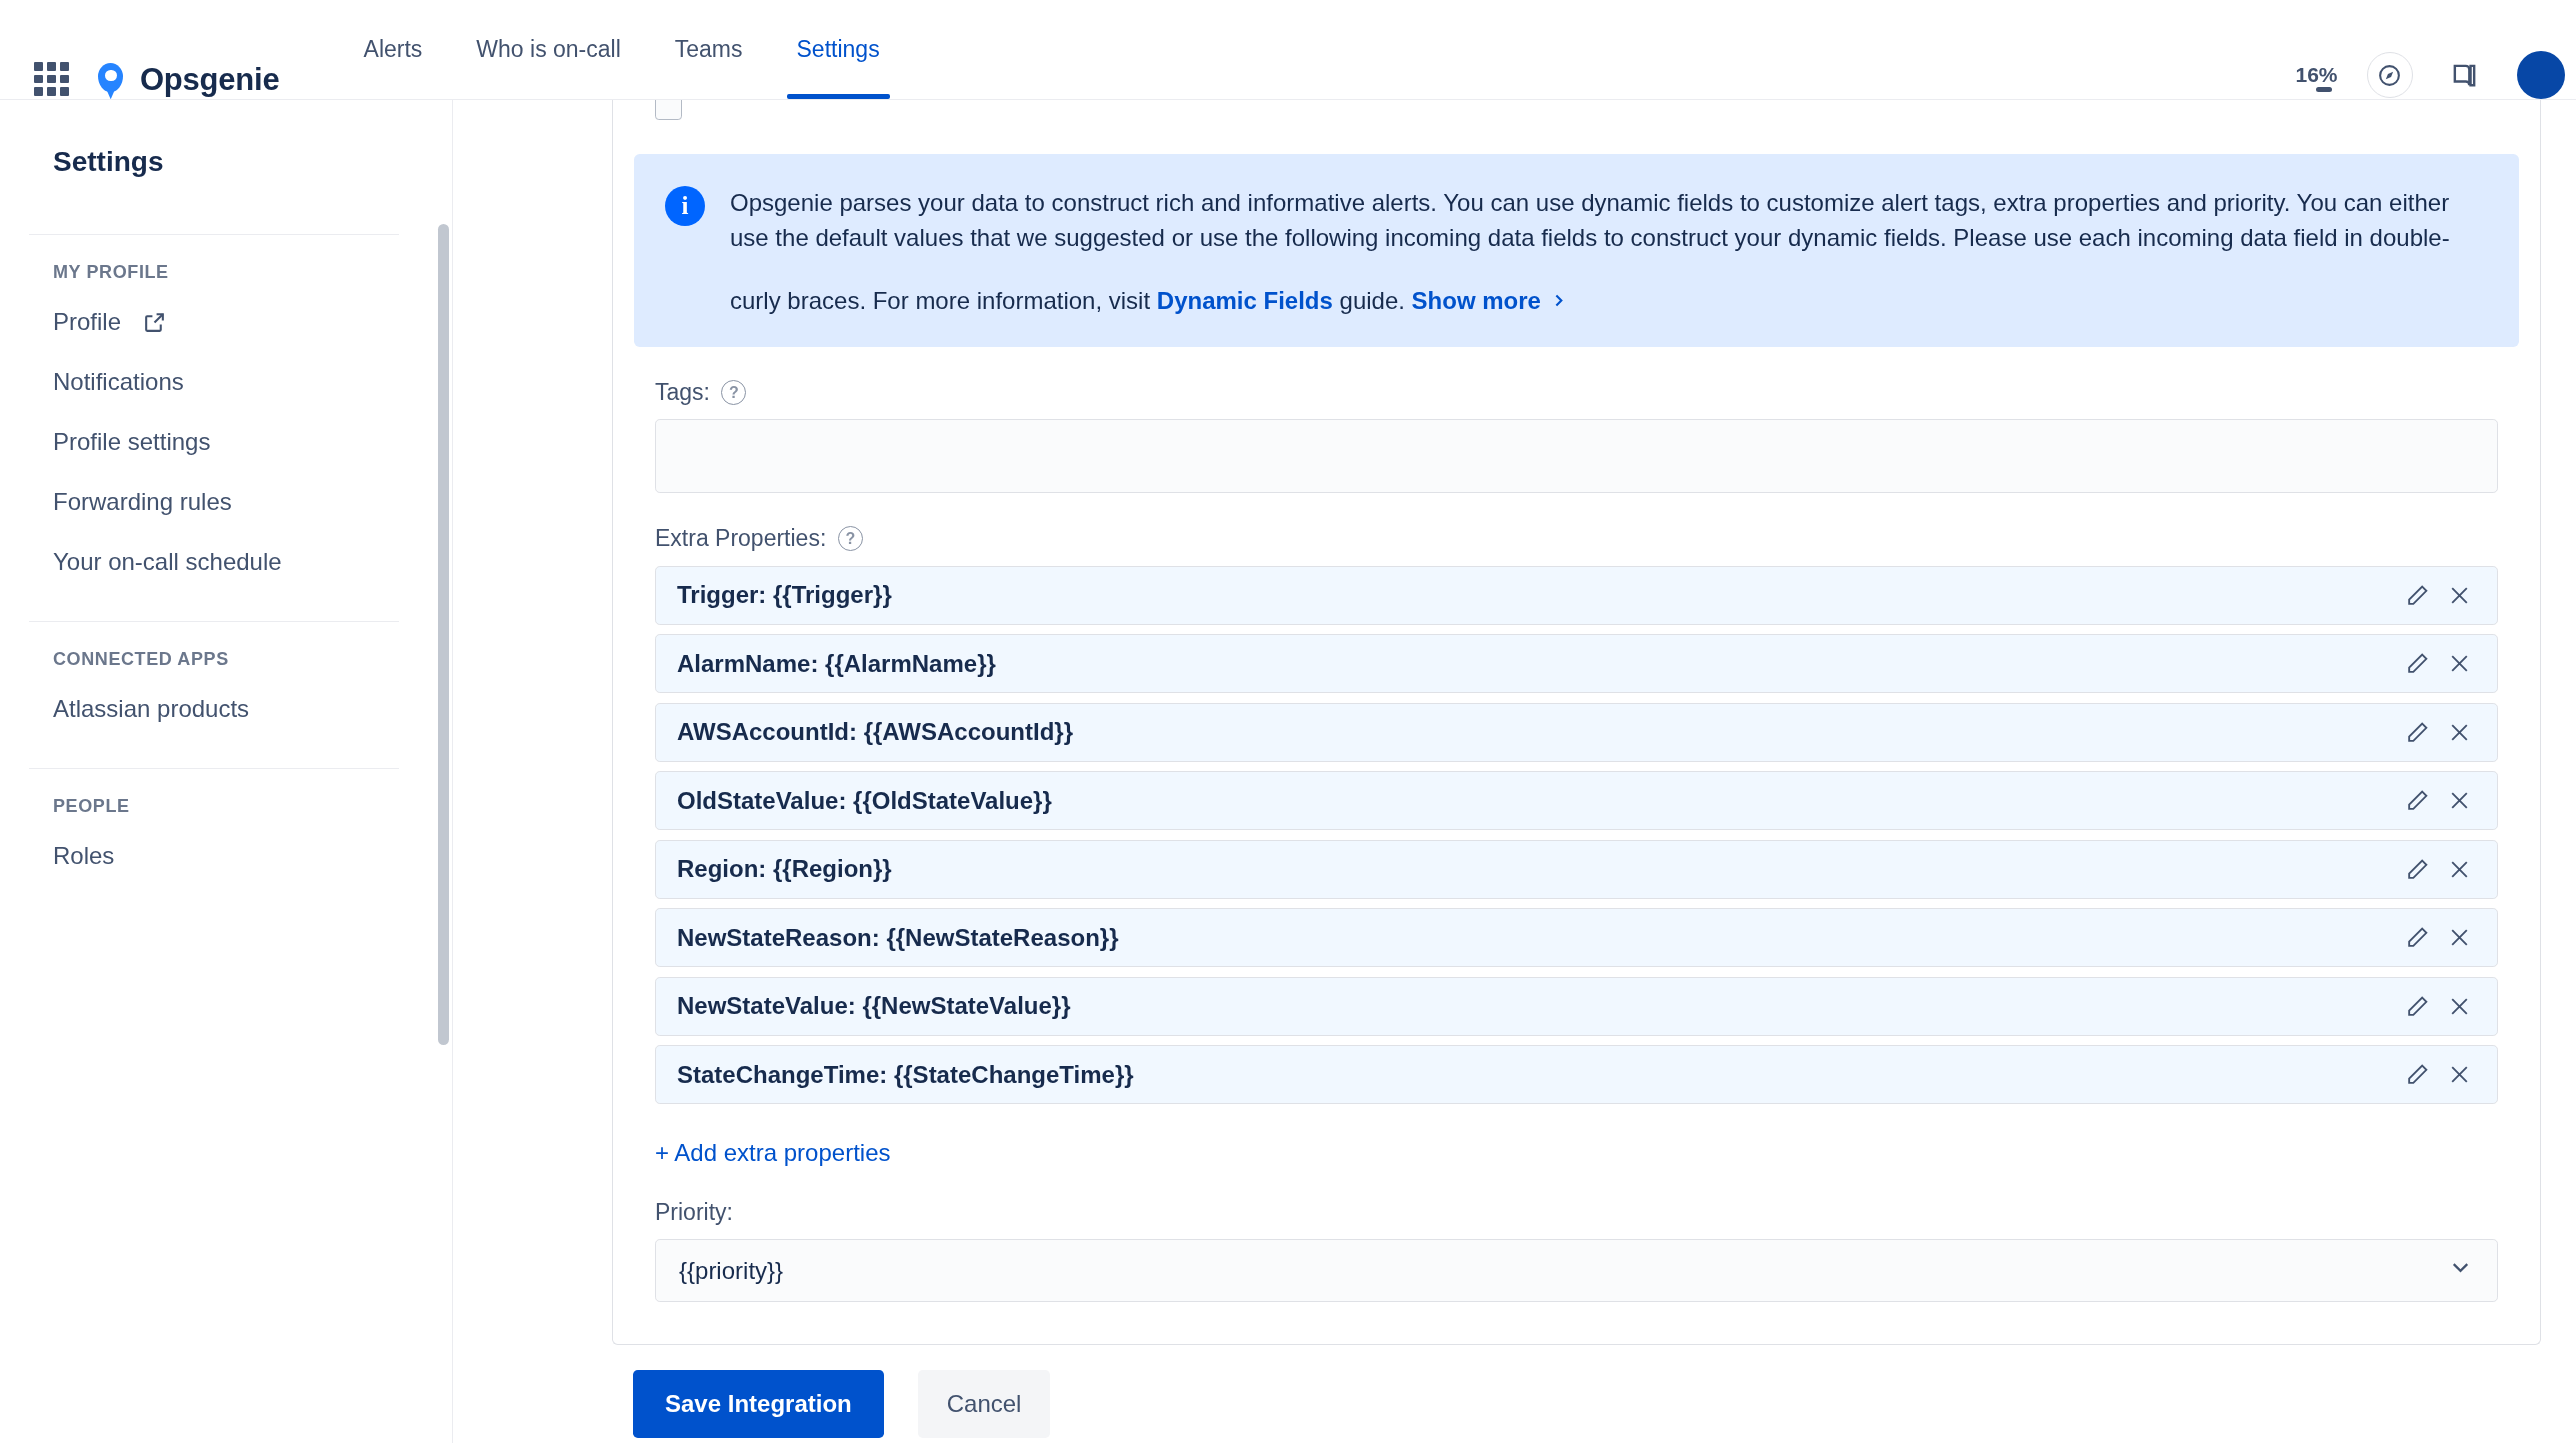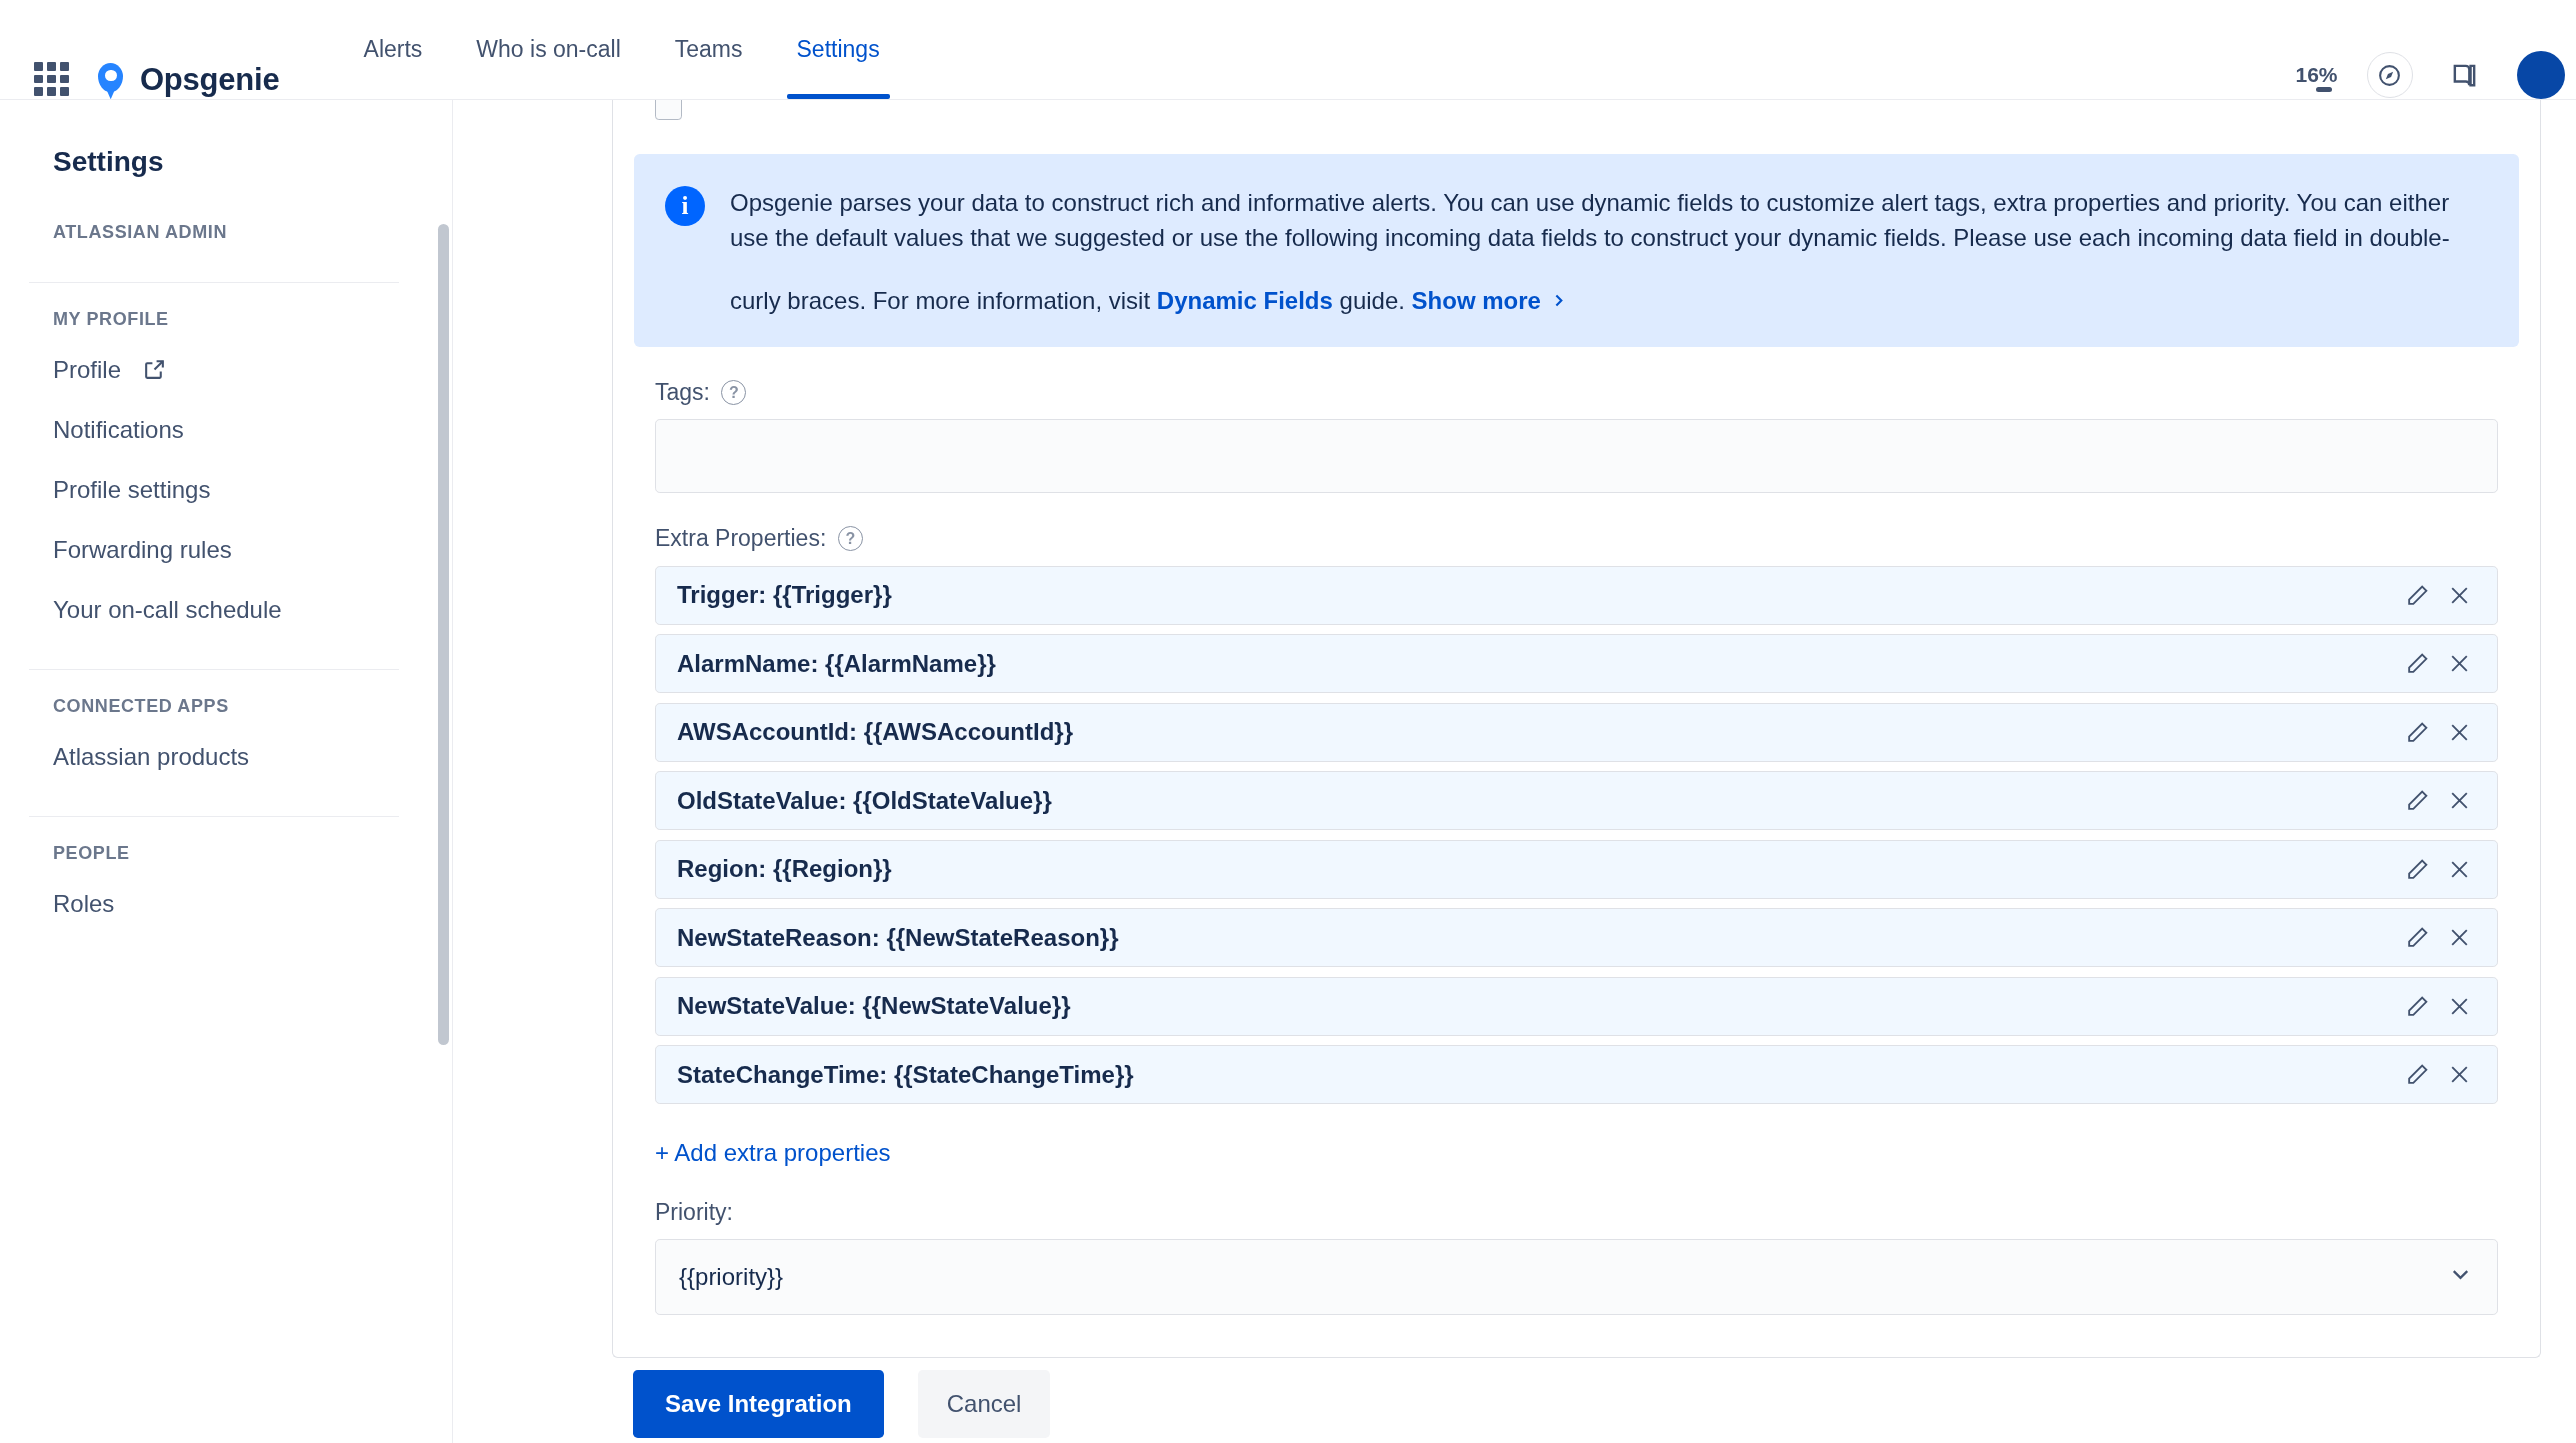--- a/index.html
+++ b/index.html
@@ -140,21 +140,21 @@
   }
   .prop-row {
     margin: 0 21px 9.5px 21px; height: 59px; background: #f1f8ff;
     border: 1px solid #dfe1e6; border-radius: 4.8px;
     display: flex; align-items: center; padding: 0 17px 0 21px;
   }
   .prop-text { flex: 1; font-size: 24px; color: #172b4d; font-weight: 600; }
   .row-icon { width: 42px; display: flex; align-items: center; justify-content: center; color: #42526e; cursor: pointer; }
   .add-link { margin: 25px 0 0 21px; font-size: 24px; color: #0052cc; font-weight: 500; cursor: pointer; display: inline-block; }
   .select-box {
-    margin: 0 21px; height: 76px; background: #fafbfc; border: 1px solid #dfe1e6; border-radius: 4.8px;
+    margin: 0 21px; height: 63px; background: #fafbfc; border: 1px solid #dfe1e6; border-radius: 4.8px;
     display: flex; align-items: center; padding: 0 23px; font-size: 24px; color: #172b4d;
     cursor: pointer;
   }
   .select-box .chev { margin-left: auto; color: #42526e; }
   .actions { position: absolute; left: 179px; top: 1270px; display: flex; align-items: center; gap: 34px; }
   .btn-primary {
     background: #0052cc; color: #fff; font-size: 24px; font-weight: 600;
     border: none; border-radius: 4.8px; padding: 20px 32px; cursor: pointer;
     font-family: "Liberation Sans", sans-serif;
   }
@@ -210,21 +210,20 @@
             <path d="M20 4h-3v16h3z"></path>
         </svg>
       </div>
       <div class="avatar"></div>
     </div>
   </div>
 
   <div class="sidebar">
     <div class="sidebar-title">Settings</div>
 
-    <div class="section-label">ATLASSIAN ADMIN</div>
     <div class="divider"></div>
 
     <div class="section-label">MY PROFILE</div>
     <div class="side-item">
       <span>Profile</span>
       <span class="ext">
         <svg width="25" height="25" viewBox="0 0 24 24" fill="none" stroke="#42526e" stroke-width="2">
           <path d="M14 4h6v6"></path>
             <path d="M20 4l-8 8"></path>
             <path d="M18 14v5a1 1 0 01-1 1H5a1 1 0 01-1-1V7a1 1 0 011-1h5"></path>

